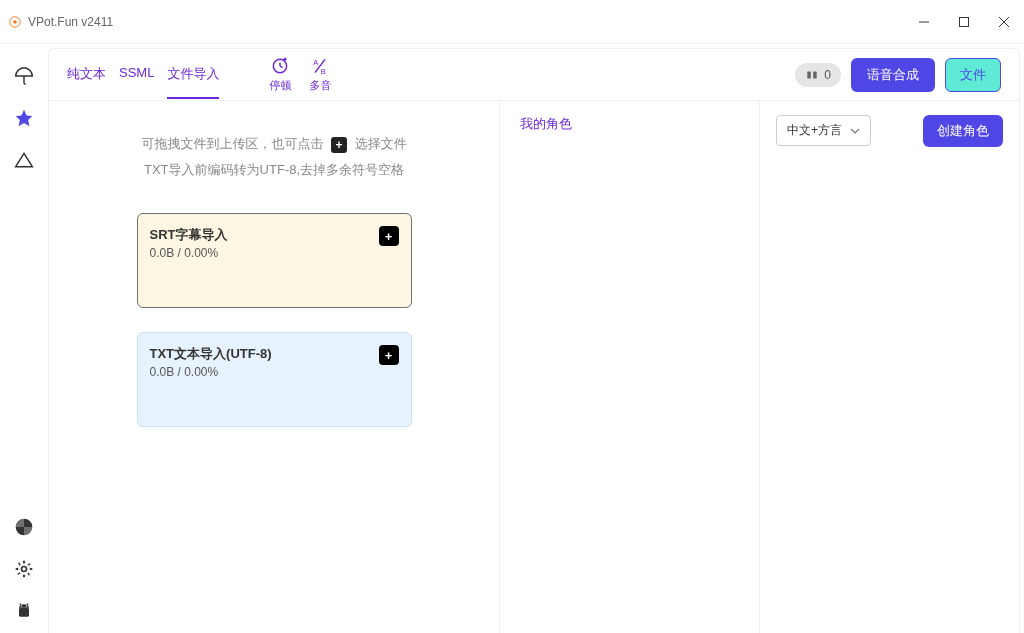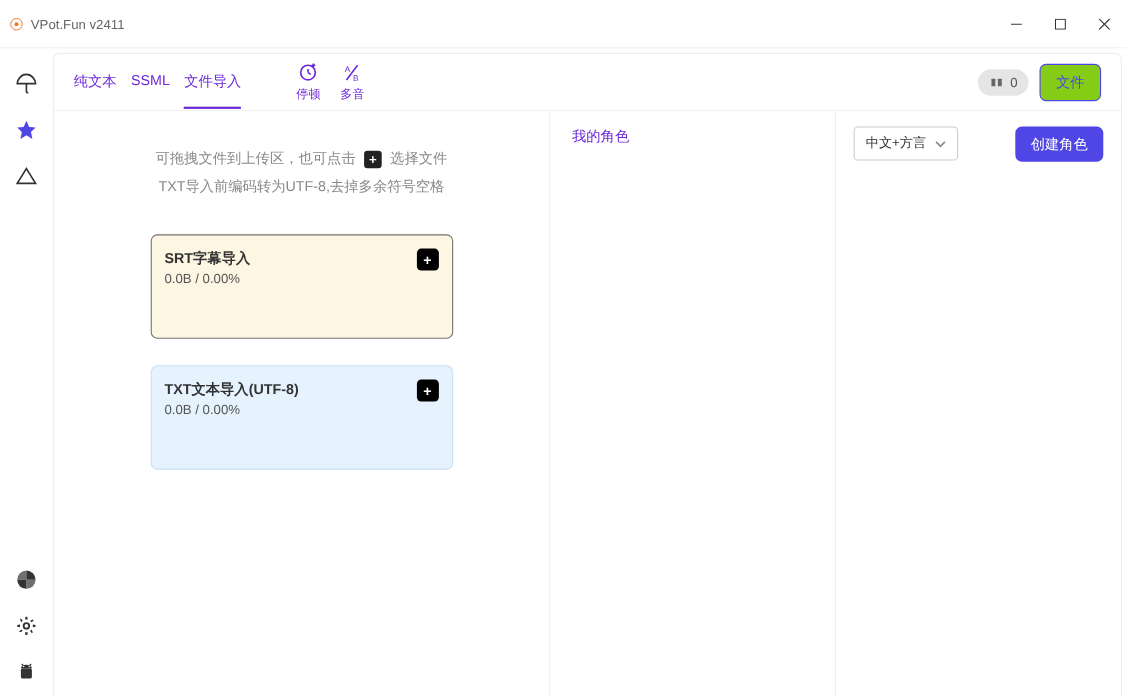--- a/index.html
+++ b/index.html
@@ -27,21 +27,21 @@
     .tab.active { color: #6d28d9; font-weight: 500; border-bottom: 2px solid #6d28d9; }
     .tab.secondary { color: #6d28d9; }
     
     .toolbar-actions { display: flex; gap: 18px; margin-left: 50px; }
     .toolbar-action { display: flex; flex-direction: column; align-items: center; gap: 2px; cursor: pointer; color: #6d28d9; font-size: 11px; }
     .toolbar-action svg { width: 20px; height: 20px; }
     
     .toolbar-right { margin-left: auto; display: flex; align-items: center; gap: 10px; }
     .counter-badge { background: #e5e5e5; padding: 5px 10px; border-radius: 14px; display: flex; align-items: center; gap: 5px; font-size: 12px; color: #555; }
     .primary-btn { background: #4f46e5; color: #fff; border: none; padding: 8px 16px; border-radius: 6px; font-size: 13px; cursor: pointer; }
-    .outline-btn { background: #84cc16; color: #4f46e5; border: 1px solid #4f46e5; padding: 7px 14px; border-radius: 6px; font-size: 13px; cursor: pointer; }
+    .outline-btn { background: #5eead4; color: #4f46e5; border: 1px solid #4f46e5; padding: 7px 14px; border-radius: 6px; font-size: 13px; cursor: pointer; }
     .btn-group { display: flex; border: 1px solid #4f46e5; border-radius: 6px; overflow: hidden; }
     .btn-group .seg { padding: 7px 12px; color: #4f46e5; font-size: 13px; cursor: pointer; }
     .btn-group .seg + .seg { border-left: 1px solid #4f46e5; }
     
     .body-panels { flex: 1; display: flex; }
     .panel-left { flex: 1; padding: 30px 40px; }
     .panel-mid { width: 260px; border-left: 1px solid #f0f0f0; padding: 14px 20px; }
     .panel-right { width: 260px; border-left: 1px solid #f0f0f0; padding: 14px 16px; display: flex; justify-content: space-between; align-items: flex-start; }
     
     .instructions { text-align: center; color: #888; line-height: 2; margin-bottom: 30px; font-size: 13px; }
@@ -164,20 +164,21 @@
         </div>
       </div>
       <div class="toolbar-right">
         <div class="counter-badge">
           <svg width="14" height="14" viewBox="0 0 24 24" fill="#666">
               <rect x="4" y="6" width="6" height="12" rx="1"></rect>
               <rect x="14" y="6" width="6" height="12" rx="1"></rect>
             </svg>
           <span>0</span>
         </div>
+        <button class="primary-btn">语音合成</button>
         <button class="outline-btn">文件</button>
       </div>
     </div>
 
     <div class="body-panels">
       <div class="panel-left">
         <div class="instructions">
           <div>
             <span>可拖拽文件到上传区，也可点击</span>
             <span class="plus-chip">+</span>

